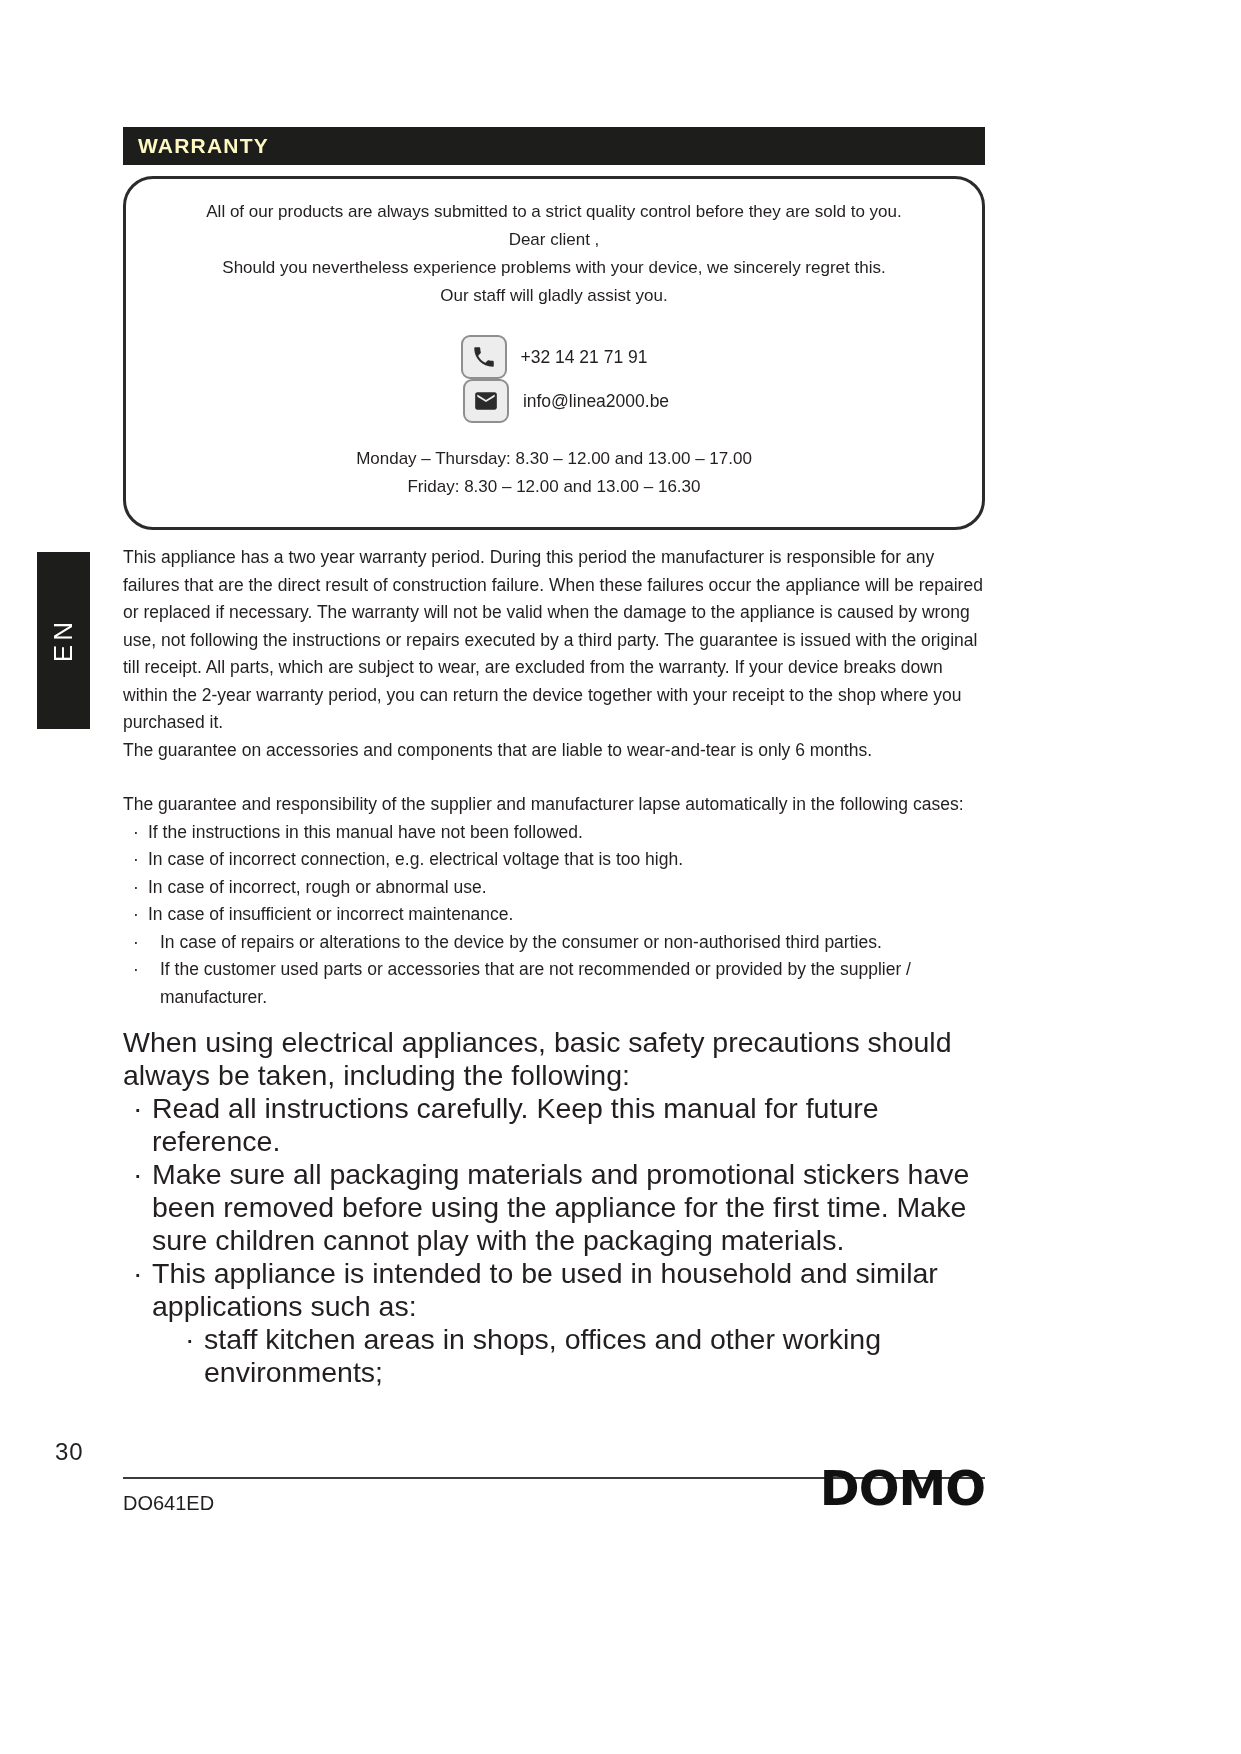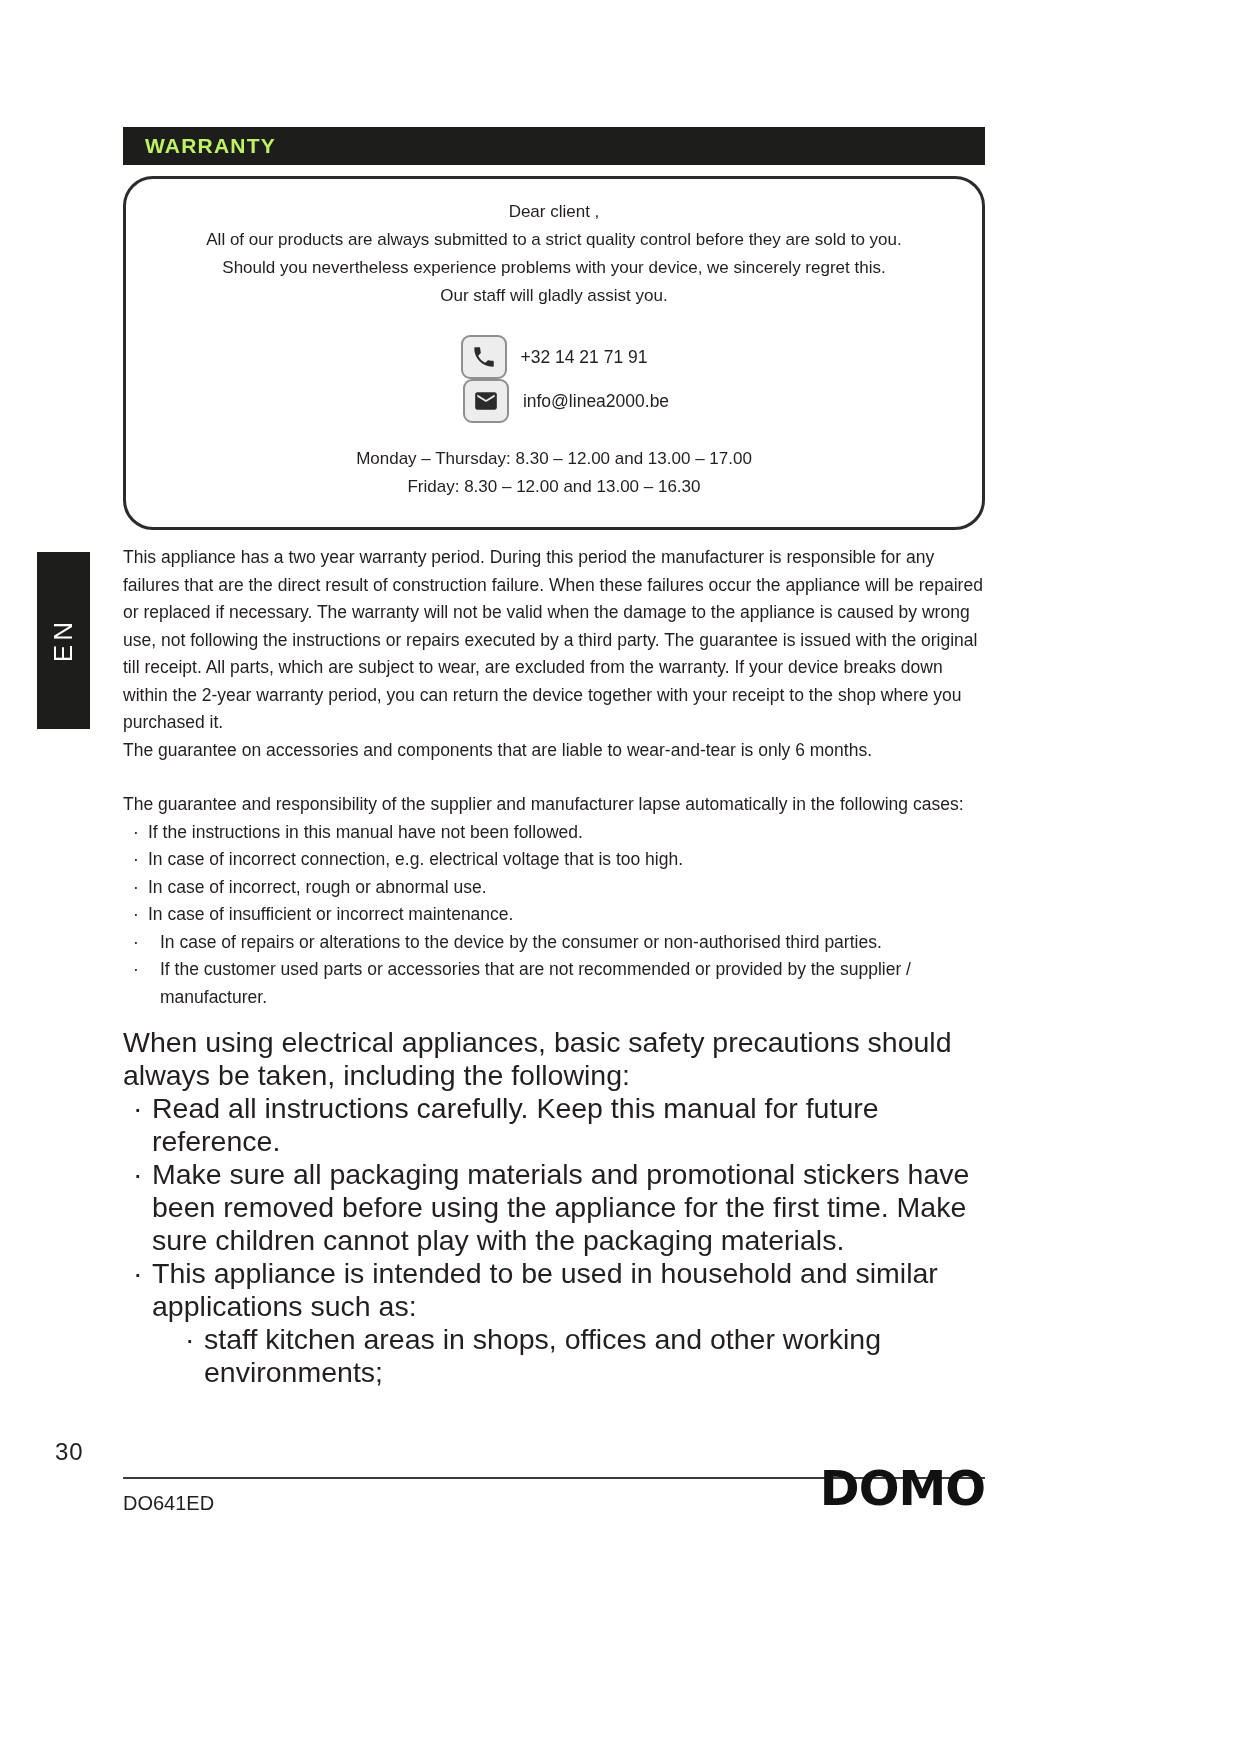--- a/index.html
+++ b/index.html
@@ -15,22 +15,22 @@
     background:#1d1d1b; display:flex; align-items:center; justify-content:center;
   }
   .en-tab span {
     color:#ffffff; font-size:26px; letter-spacing:4px;
     writing-mode:vertical-rl; transform:rotate(180deg);
   }
 
   .content { position:absolute; left:123px; top:127px; width:862px; }
 
   .section-bar {
-    background:#1d1d1b; color:#bef264; height:38px;
-    display:flex; align-items:center; padding-left:22px;
+    background:#1d1d1b; color:#fef9c3; height:38px;
+    display:flex; align-items:center; padding-left:15px;
     font-size:21px; font-weight:bold; letter-spacing:1.2px;
   }
   .safety-bar { margin-top:18px; font-size:22px; }
 
   .info-box {
     margin-top:11px; border:3px solid #2b2b2b; border-radius:30px;
     padding:19px 40px 26px; text-align:center;
   }
   .box-line { font-size:17px; line-height:28px; }
 
@@ -83,22 +83,22 @@
     <span>EN</span>
   </div>
 
   <div class="content">
 
     <div class="section-bar">
       <span>WARRANTY</span>
     </div>
 
     <div class="info-box">
+      <p class="box-line">All of our products are always submitted to a strict quality control before they are sold to you.</p>
       <p class="box-line">Dear client ,</p>
-      <p class="box-line">All of our products are always submitted to a strict quality control before they are sold to you.</p>
       <p class="box-line">Should you nevertheless experience problems with your device, we sincerely regret this.</p>
       <p class="box-line">Our staff will gladly assist you.</p>
 
       <div class="contact-row">
         <div class="contact-group">
           <span class="contact-icon">
             <svg viewBox="0 0 24 24" aria-hidden="true">
                 <path d="M6.62 10.79c1.44 2.83 3.76 5.14 6.59 6.59l2.2-2.2c.27-.27.67-.36 1.02-.24 1.12.37 2.33.57 3.57.57.55 0 1 .45 1 1V20c0 .55-.45 1-1 1-9.39 0-17-7.61-17-17 0-.55.45-1 1-1h3.5c.55 0 1 .45 1 1 0 1.25.2 2.45.57 3.57.11.35.03.74-.25 1.02l-2.2 2.2z"></path>
               </svg>
           </span>

